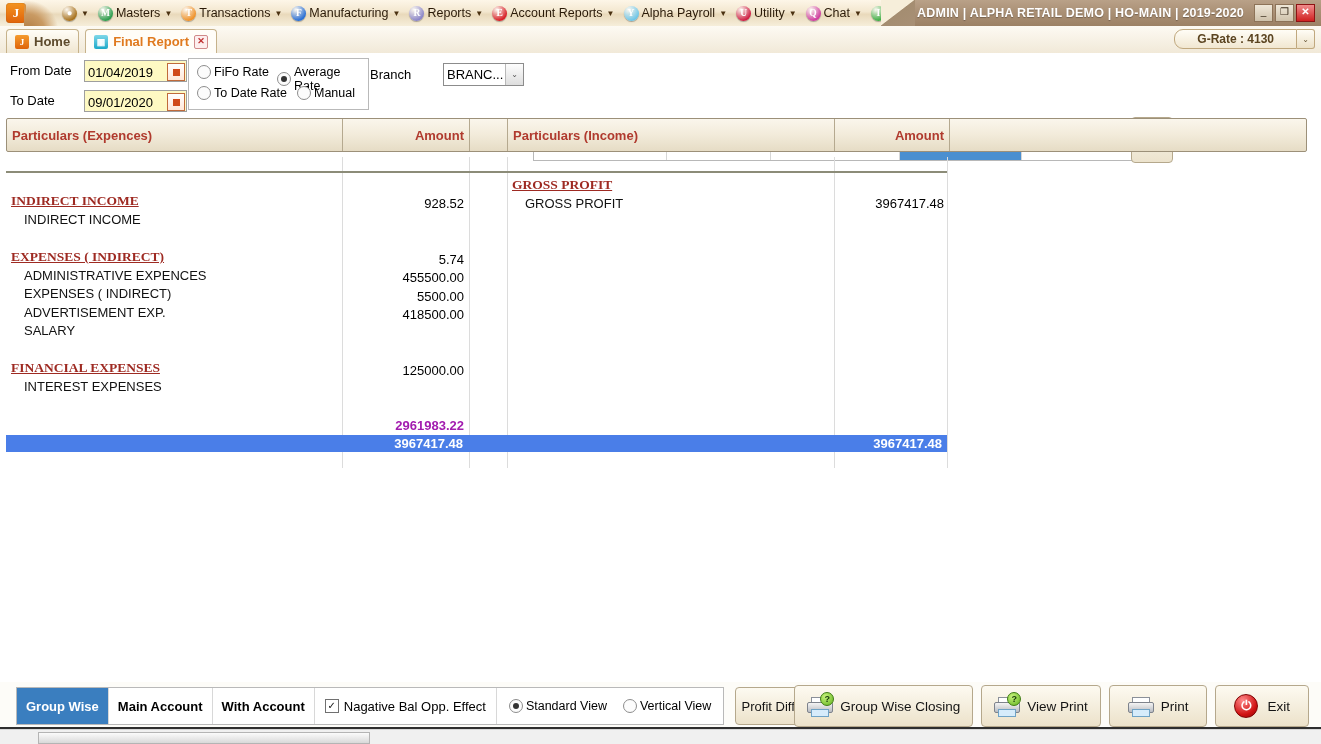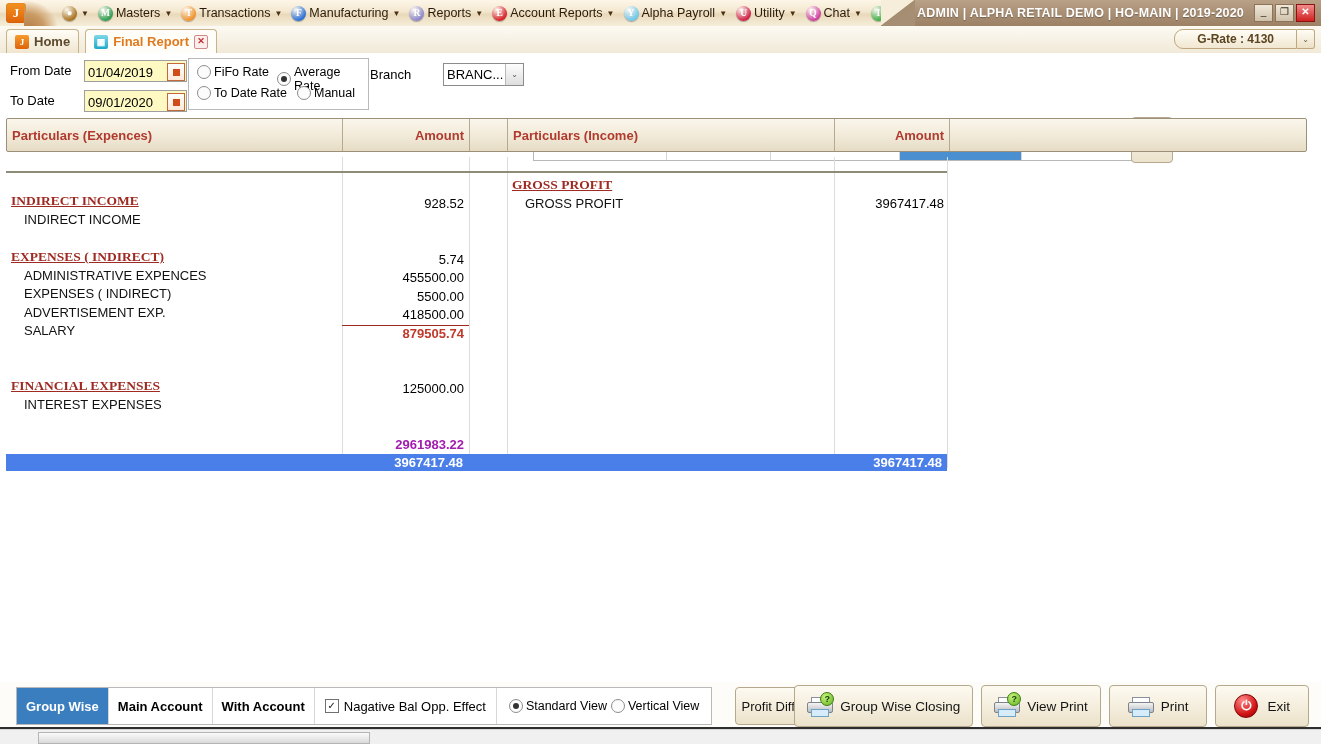--- a/index.html
+++ b/index.html
@@ -257,21 +257,21 @@
     font-size: 13px; font-weight: bold; border-right: 1px solid #d8d8d8;
     white-space: nowrap;
   }
   .vbtn.sel { background: #3a7ebf; color: #fff; }
   .chkwrap { display: flex; align-items: center; gap: 5px; padding: 0 10px; border-right: 1px solid #d8d8d8; }
   .chk {
     width: 12px; height: 12px; border: 1px solid #707070; background: #fff;
     display: inline-flex; align-items: center; justify-content: center;
     font-size: 10px; line-height: 1; color: #111;
   }
-  .radwrap { display: flex; align-items: center; gap: 4px; padding: 0 12px; }
+  .radwrap { display: flex; align-items: center; gap: 16px; padding: 0 12px; }
   .btn3d {
     border: 1px solid #b5a88c; border-radius: 4px;
     background: linear-gradient(to bottom,#fdfaf1,#ece2ca);
     display: flex; align-items: center; justify-content: center;
     font-size: 13px; color: #141414;
   }
   .profitdiff { position: absolute; left: 735px; top: 5px; width: 68px; height: 36px; }
   .actions { position: absolute; right: 12px; top: 3px; display: flex; gap: 8px; }
   .abtn { height: 40px; padding: 0 12px; gap: 9px; }
   .abtn span.lbl2 { font-size: 13.5px; }
@@ -526,27 +526,20 @@
         <div class="trow">
           <div class="cell c1 acct">ADVERTISEMENT EXP.</div>
           <div class="cell c2">5500.00</div>
           <div class="cell c3"></div>
           <div class="cell c4"></div>
           <div class="cell c5"></div>
         </div>
         <div class="trow">
           <div class="cell c1 acct">SALARY</div>
           <div class="cell c2">418500.00</div>
-          <div class="cell c3"></div>
-          <div class="cell c4"></div>
-          <div class="cell c5"></div>
-        </div>
-        <div class="trow">
-          <div class="cell c1"></div>
-          <div class="cell c2 subtotal subtotal-line">879505.74</div>
           <div class="cell c3"></div>
           <div class="cell c4"></div>
           <div class="cell c5"></div>
         </div>
         <div class="trow">
           <div class="cell c1"></div>
           <div class="cell c2"></div>
           <div class="cell c3"></div>
           <div class="cell c4"></div>
           <div class="cell c5"></div>

